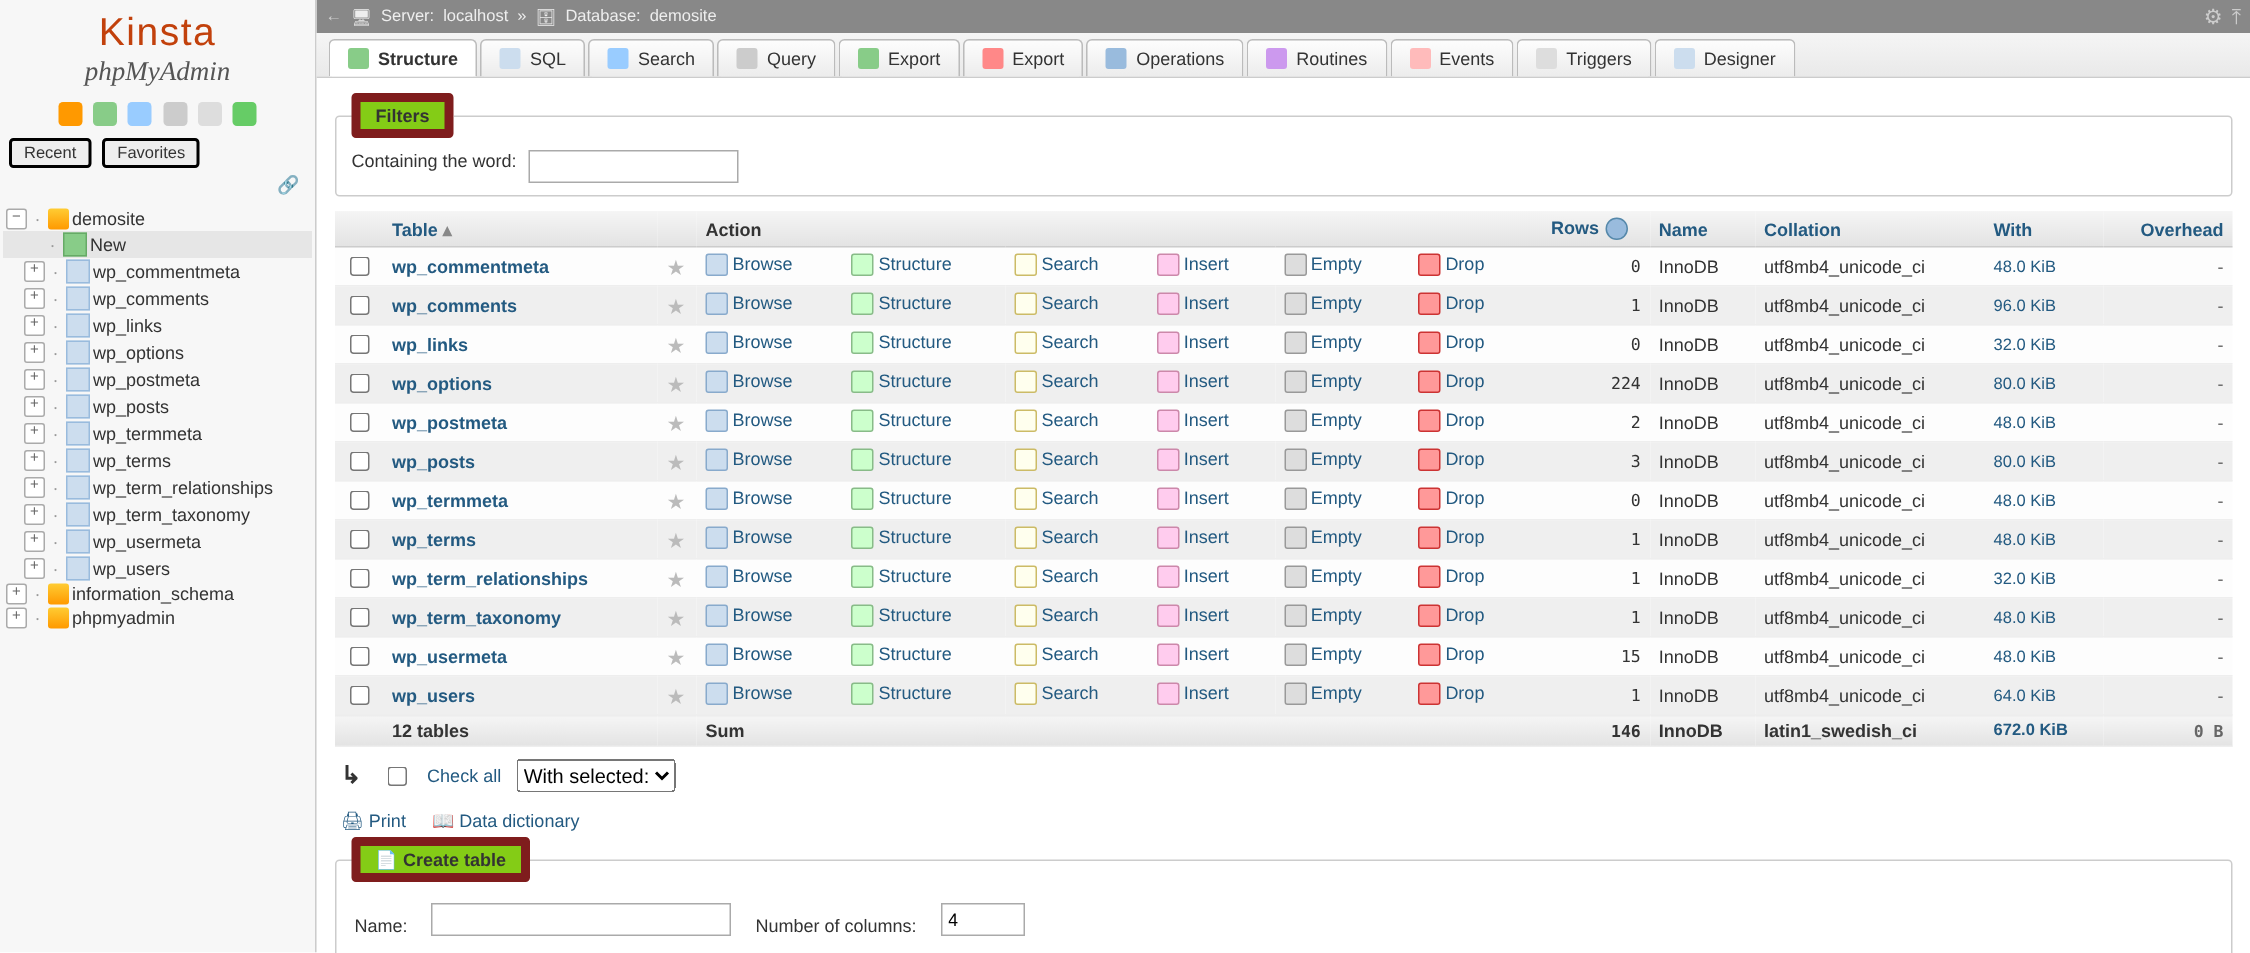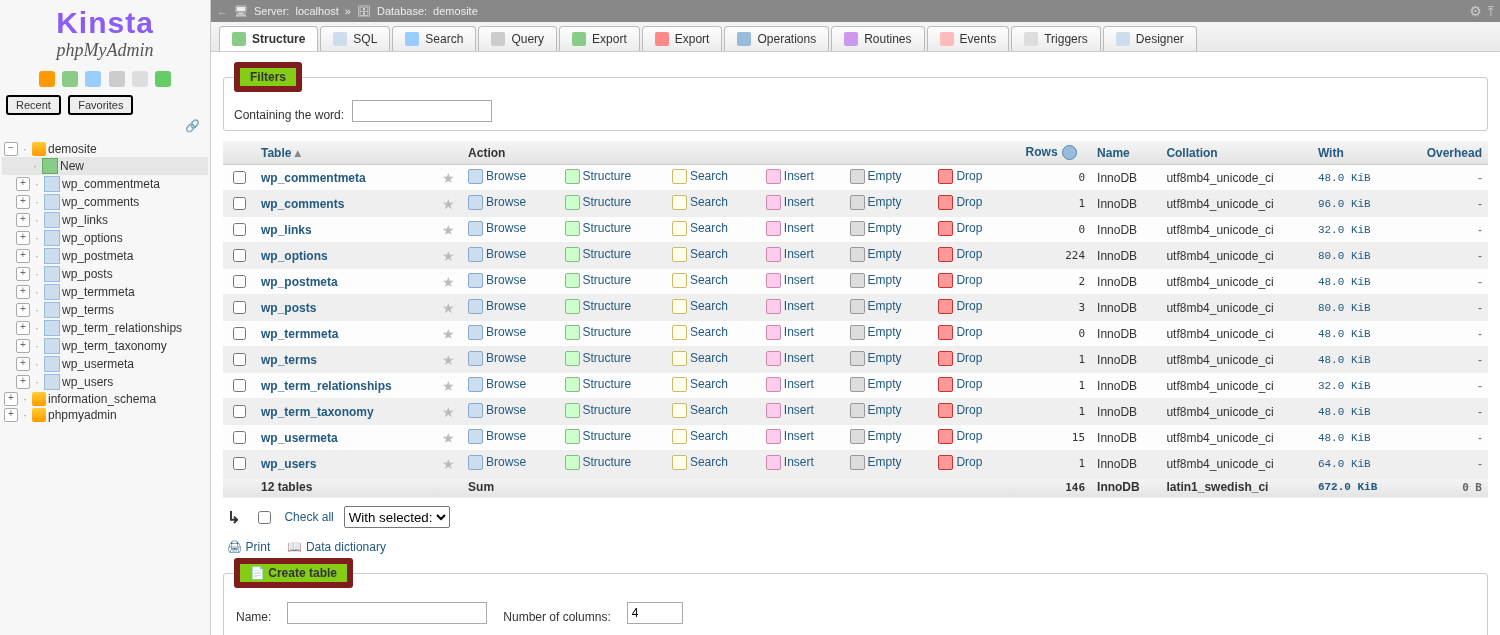--- a/index.html
+++ b/index.html
@@ -1,21 +1,21 @@
 <!DOCTYPE html>
 <html><head>
 <meta charset="utf-8">
 <style>
   html,body{margin:0;padding:0;font-family:"Helvetica Neue",Arial,sans-serif;font-size:12px;color:#333;background:#fff;height:100%}
   a{color:#235a81;text-decoration:none}
   .app{display:flex;height:635px;width:1500px;overflow:hidden}
   
   .sidebar{width:210px;flex:none;background:#f7f7f7;border-right:1px solid #ccc;display:flex;flex-direction:column}
   .logo{padding:6px 10px;text-align:center}
-  .logo .brand{font-family:Arial,sans-serif;font-size:30px;font-weight:700;color:#8b5cf6;letter-spacing:1px}
+  .logo .brand{font-family:Arial,sans-serif;font-size:26px;font-weight:400;color:#c2410c;letter-spacing:1px}
   .logo .sub{font-family:Georgia,serif;font-style:italic;font-size:18px;color:#555}
   .sb-icons{text-align:center;padding:4px 0}
   .sb-icons span{display:inline-block;width:16px;height:16px;margin:0 2px;border-radius:3px;vertical-align:middle}
   .sb-tabs{padding:4px 6px}
   .sb-tabs span{display:inline-block;border:2px solid #000000;border-radius:3px;padding:2px 8px;background:#eee;font-size:11px;margin-right:4px;cursor:pointer}
   .link-bar{text-align:right;padding:0 10px 4px;color:#888}
   .tree{padding:4px 2px;font-size:12px;overflow:auto}
   .tree-row{display:flex;align-items:center;gap:2px;padding:1px 2px;white-space:nowrap;cursor:pointer}
   .tree-row .exp{width:12px;height:12px;border:1px solid #aaa;border-radius:2px;text-align:center;line-height:10px;font-size:10px;color:#666;background:#fff}
   .tree-row .noexp{width:12px}
@@ -32,32 +32,32 @@
   .topbar .left-arrow{color:#ccc;cursor:pointer}
   .topbar .spacer{flex:1}
   .topbar .gear,.topbar .collapse{color:#ccc;cursor:pointer;font-size:14px}
   .tabs{background:linear-gradient(#f5f5f5,#e9e9e9);border-bottom:1px solid #ccc;padding:4px 8px 0;display:flex;gap:2px}
   .tab{border:1px solid #bbb;border-bottom:none;border-radius:4px 4px 0 0;background:linear-gradient(#fdfdfd,#ececec);padding:5px 12px;display:flex;align-items:center;gap:6px;cursor:pointer;font-size:12px}
   .tab.active{background:#fff;font-weight:bold}
   .tab .ti{width:14px;height:14px;display:inline-block;border-radius:2px}
   .content{flex:1;overflow:auto;padding:10px 12px}
   fieldset{border:1px solid #ccc;border-radius:3px;padding:8px 10px;margin:0 0 10px}
   fieldset legend{border:6px solid #7f1d1d;border-radius:3px;padding:2px 10px;background:#84cc16;font-weight:bold}
-  .filter-row{display:flex;align-items:flex-end;gap:8px}
+  .filter-row{display:flex;align-items:flex-start;gap:8px}
   input[type=text]{border:1px solid #aaa;height:20px;padding:0 4px;font-size:12px}
   
   table.data{width:100%;border-collapse:collapse;font-size:12px}
   table.data th{background:linear-gradient(#f5f5f5,#e3e3e3);border-bottom:1px solid #ccc;text-align:left;padding:4px 6px;font-weight:bold}
   table.data th a{color:#235a81}
   table.data td{padding:3px 6px;border-bottom:1px solid #eee;white-space:nowrap}
   table.data tr.odd td{background:#fdfdfd}
   table.data tr.even td{background:#efefef}
   table.data td.name a{font-weight:bold}
   table.data td.num{text-align:right;font-family:Menlo,monospace;font-size:11px}
-  table.data td.size{font-family:Liberation Mono, monospace;font-size:11px;color:#235a81}
+  table.data td.size{font-family:Liberation Sans, sans-serif;font-size:11px;color:#235a81}
   table.data td.ovh{text-align:right;color:#666}
   .act{display:inline-flex;align-items:center;gap:3px;margin-right:6px}
   .act .ai{width:13px;height:13px;display:inline-block;border-radius:2px}
   .ai-browse{background:#cde;border:1px solid #8ac}
   .ai-struct{background:#cfc;border:1px solid #8b8}
   .ai-search{background:#ffe;border:1px solid #cb6}
   .ai-insert{background:#fce;border:1px solid #c8a}
   .ai-empty{background:#ddd;border:1px solid #999}
   .ai-drop{background:#f99;border:1px solid #c33;border-radius:50%}
   .star{color:#bbb;cursor:pointer;font-size:14px}

